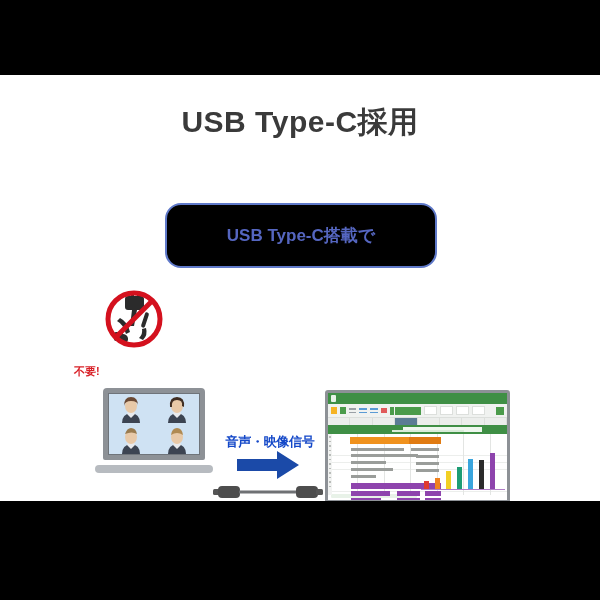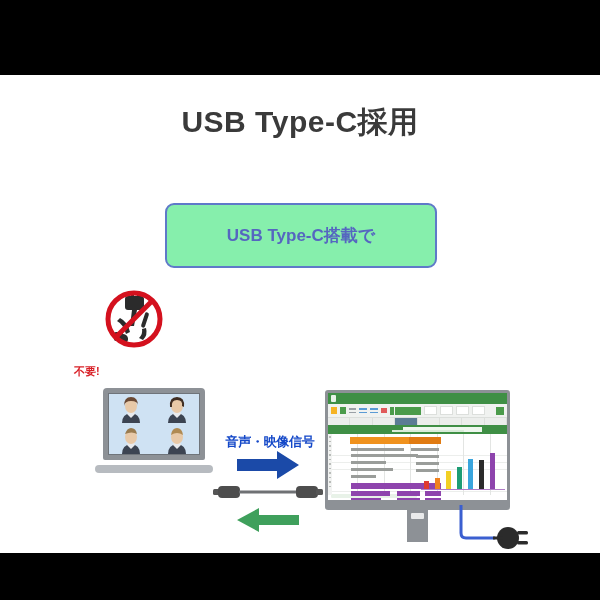--- a/index.html
+++ b/index.html
@@ -7,21 +7,21 @@
     width: 600px; height: 600px;
     background: #000;
     font-family: "Liberation Sans", "DejaVu Sans", sans-serif;
     overflow: hidden;
   }
   #stage { position: relative; width: 600px; height: 600px; background: #000; }
 
   
   #canvas {
     position: absolute; left: 0; top: 75px;
-    width: 600px; height: 478px;
+    width: 600px; height: 426px;
     background: #ffffff;
     overflow: hidden;
   }
 
   
   #title {
     position: absolute; left: 0; top: 27px; width: 600px;
     text-align: center;
     font-size: 30px; font-weight: bold; letter-spacing: .5px;
     color: #3a3a3a; white-space: nowrap;
@@ -30,22 +30,22 @@
     position: absolute; left: 0; top: 80px; width: 600px;
     text-align: center;
     font-size: 24px; font-weight: bold; letter-spacing: .5px;
     color: #1448c8; white-space: nowrap;
   }
 
   
   #callout {
     position: absolute; left: 165px; top: 128px;
     width: 272px; height: 65px;
-    border: 2px solid #5f79c9; border-radius: 9px;
-    background: #86efac;
+    border: 2px solid #5f79c9; border-radius: 16px;
+    background: #000000;
     display: flex; flex-direction: column;
     align-items: center; justify-content: center;
   }
   #callout .ln {
     font-size: 17px; font-weight: bold; color: #5566c0;
     line-height: 1.38; white-space: nowrap;
   }
 
   
   #noCable { position: absolute; left: 98px; top: 215px; width: 72px; height: 62px; }

